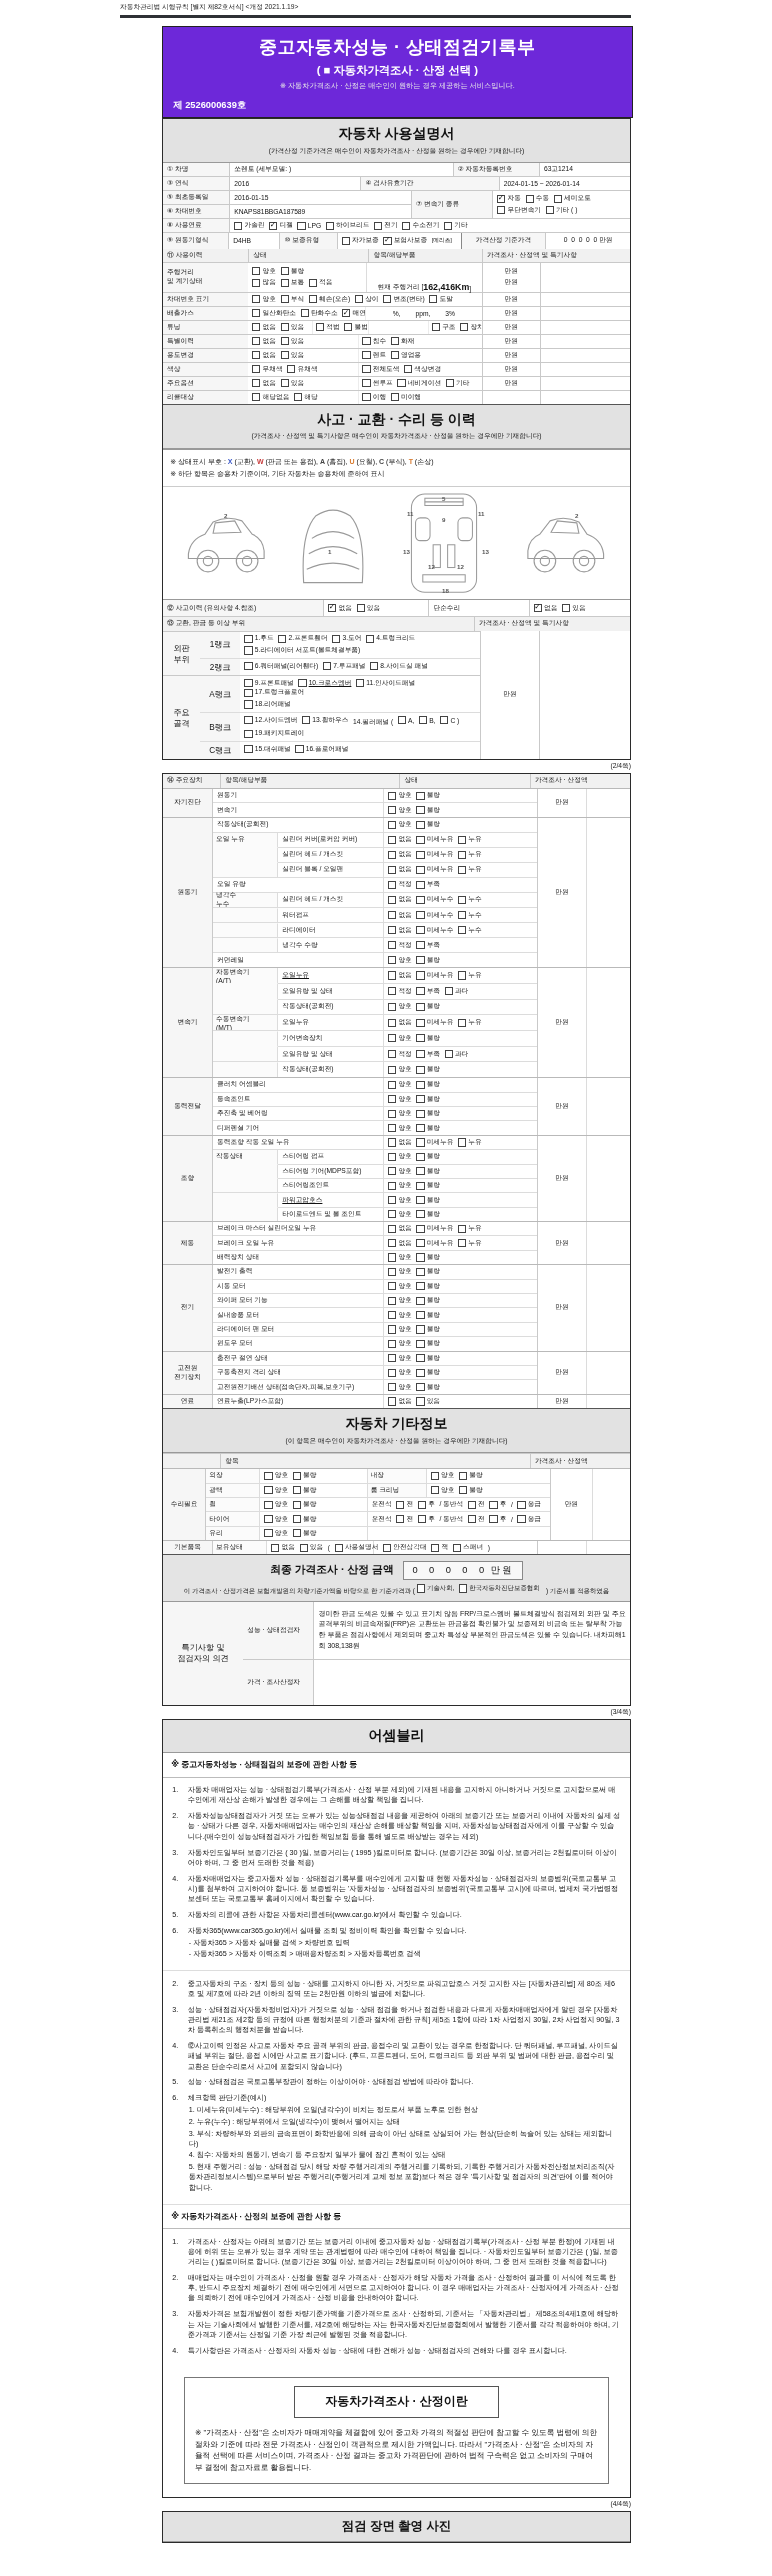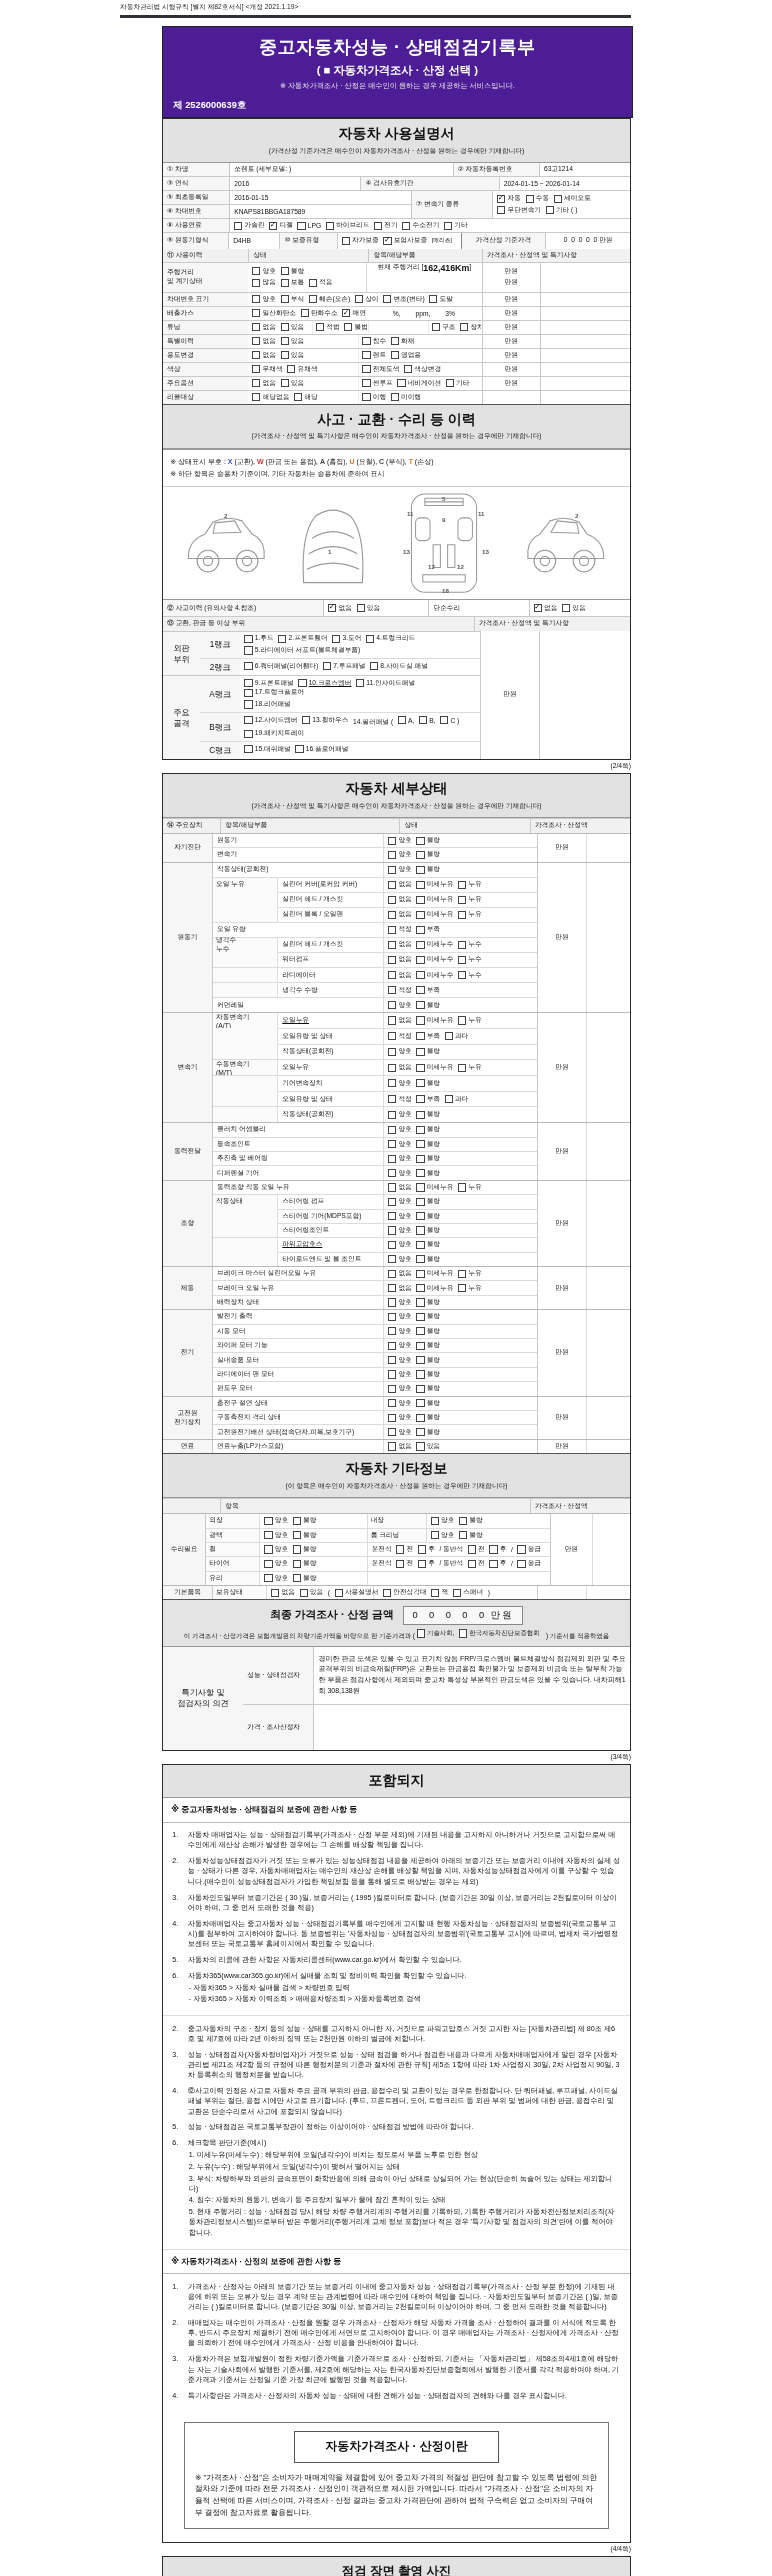--- a/index.html
+++ b/index.html
@@ -1,19 +1,19 @@
 <!DOCTYPE html>
 <html style="font-size:8.2px"><head>
 <meta charset="utf-8">
 <style>
   html,body{margin:0;padding:0;background:#fff;}
   body{width:773px;font-family:"Liberation Sans","DejaVu Sans",sans-serif;color:#111;}
   .topnote{padding:3.1px 0 2.1px 120px;font-size:6.7px;color:#222;}
   .topline{height:3.1px;background:#2e3135;margin:1px 0 0 120px;width:511px;}
-  .band{width:448px;margin:8.2px 0 0 162px;background:#4c1d95;color:#fff;padding:7.2px 10.3px 5.2px 10.3px;border:0.5px solid #222;}
+  .band{width:448px;margin:8.2px 0 0 162px;background:#6d28d9;color:#fff;padding:7.2px 10.3px 5.2px 10.3px;border:0.5px solid #222;}
   .band .t1{text-align:center;font-size:18px;font-weight:bold;letter-spacing:0.5px;}
   .band .t2{text-align:center;font-size:11.3px;font-weight:bold;margin-top:4.1px;}
   .band .t3{text-align:center;font-size:7.2px;color:#e8e8e8;margin-top:3.1px;}
   .band .docno{font-size:9.3px;font-weight:bold;margin-top:8.2px;}
   .formbox{width:467px;margin:0 0 0 162px;border:1px solid #2b2b2b;background:#fff;}
   .pagemark{width:469px;margin-left:162px;text-align:right;font-size:6.7px;padding:2.1px 0;}
   .sechead{background:#e2e2e2;text-align:center;padding:6.2px 3.1px;border-bottom:0.5px solid #999;}
   .sechead .st{font-size:14px;font-weight:bold;}
   .sechead .sn{font-size:6.7px;margin-top:3.6px;}
   .trow{display:flex;border-top:0.5px solid #c9c9c9;font-size:6.7px;align-items:stretch;min-height:13px;}
@@ -219,21 +219,21 @@
                   <span class="cb"></span>
                   <span class="optlabel">많음</span>
                 </span><span class="opt">
                   <span class="cb"></span>
                   <span class="optlabel">보통</span>
                 </span><span class="opt">
                   <span class="cb"></span>
                   <span class="optlabel">적음</span>
                 </span></div>
             </div>
-            <div class="cen" style="flex: 1 1 0%; display: flex; align-items: flex-start; justify-content: center;">
+            <div class="cen" style="flex: 1 1 0%; display: flex; align-items: flex-end; justify-content: center;">
               <span>현재 주행거리 [ </span>
               <span class="mileage-num">162,416Km</span>
               <span> ]</span>
             </div>
           </div>
           <div class="cell cen" style="width: 49px;">
             <div class="stack">
               <div>만원</div>
               <div>만원</div>
             </div>
@@ -685,24 +685,20 @@
           </div>
         </div>
       <div style="width:58px;border-left:0.5px solid #c9c9c9;display:flex;align-items:center;justify-content:center;font-size:6.7px">만원</div>
       <div style="width:90px;border-left:0.5px solid #c9c9c9"></div>
     </div>
   </div>
 
   <div class="pagemark">(2/4쪽)</div>
 
   <div class="formbox">
-    <div class="sechead">
-      <div class="st">자동차 세부상태</div>
-      <div class="sn">(가격조사 · 산정액 및 특기사항은 매수인이 자동차가격조사 · 산정을 원하는 경우에만 기재합니다)</div>
-    </div>
 
     <div class="trow head" style="min-height:14px">
       <div class="cell" style="width:49px">⑭ 주요장치</div>
       <div class="cell" style="width:170px">항목/해당부품</div>
       <div class="cell" style="flex:1">상태</div>
       <div class="cell" style="width:91px">가격조사 · 산정액</div>
     </div>
     <div id="detail-groups">
         <div class="dgroup">
           <div class="dcell glabel">자기진단</div>
@@ -1715,21 +1711,21 @@
           <div class="cell" style="flex:1"></div>
         </div>
       </div>
     </div>
   </div>
 
   <div class="pagemark">(3/4쪽)</div>
 
   <div class="formbox notebody">
     <div class="sechead">
-      <div class="st">포함되지</div>
+      <div class="st">어셈블리</div>
     </div>
     <div class="nsect">※ 중고자동차성능 · 상태점검의 보증에 관한 사항 등</div>
     <div class="nlist" id="nlist1">
         <div class="nitem">
           <div class="nn">1.</div>
           <div class="nt">자동차 매매업자는 성능 · 상태점검기록부(가격조사 · 산정 부분 제외)에 기재된 내용을 고지하지 아니하거나 거짓으로 고지함으로써 매수인에게 재산상 손해가 발생한 경우에는 그 손해를 배상할 책임을 집니다.</div>
         </div>
         <div class="nitem">
           <div class="nn">2.</div>
           <div class="nt">자동차성능상태점검자가 거짓 또는 오류가 있는 성능상태점검 내용을 제공하여 아래의 보증기간 또는 보증거리 이내에 자동차의 실제 성능 · 상태가 다른 경우, 자동차매매업자는 매수인의 재산상 손해를 배상할 책임을 지며, 자동차성능상태점검자에게 이를 구상할 수 있습니다.(매수인이 성능상태점검자가 가입한 책임보험 등을 통해 별도로 배상받는 경우는 제외)</div>

